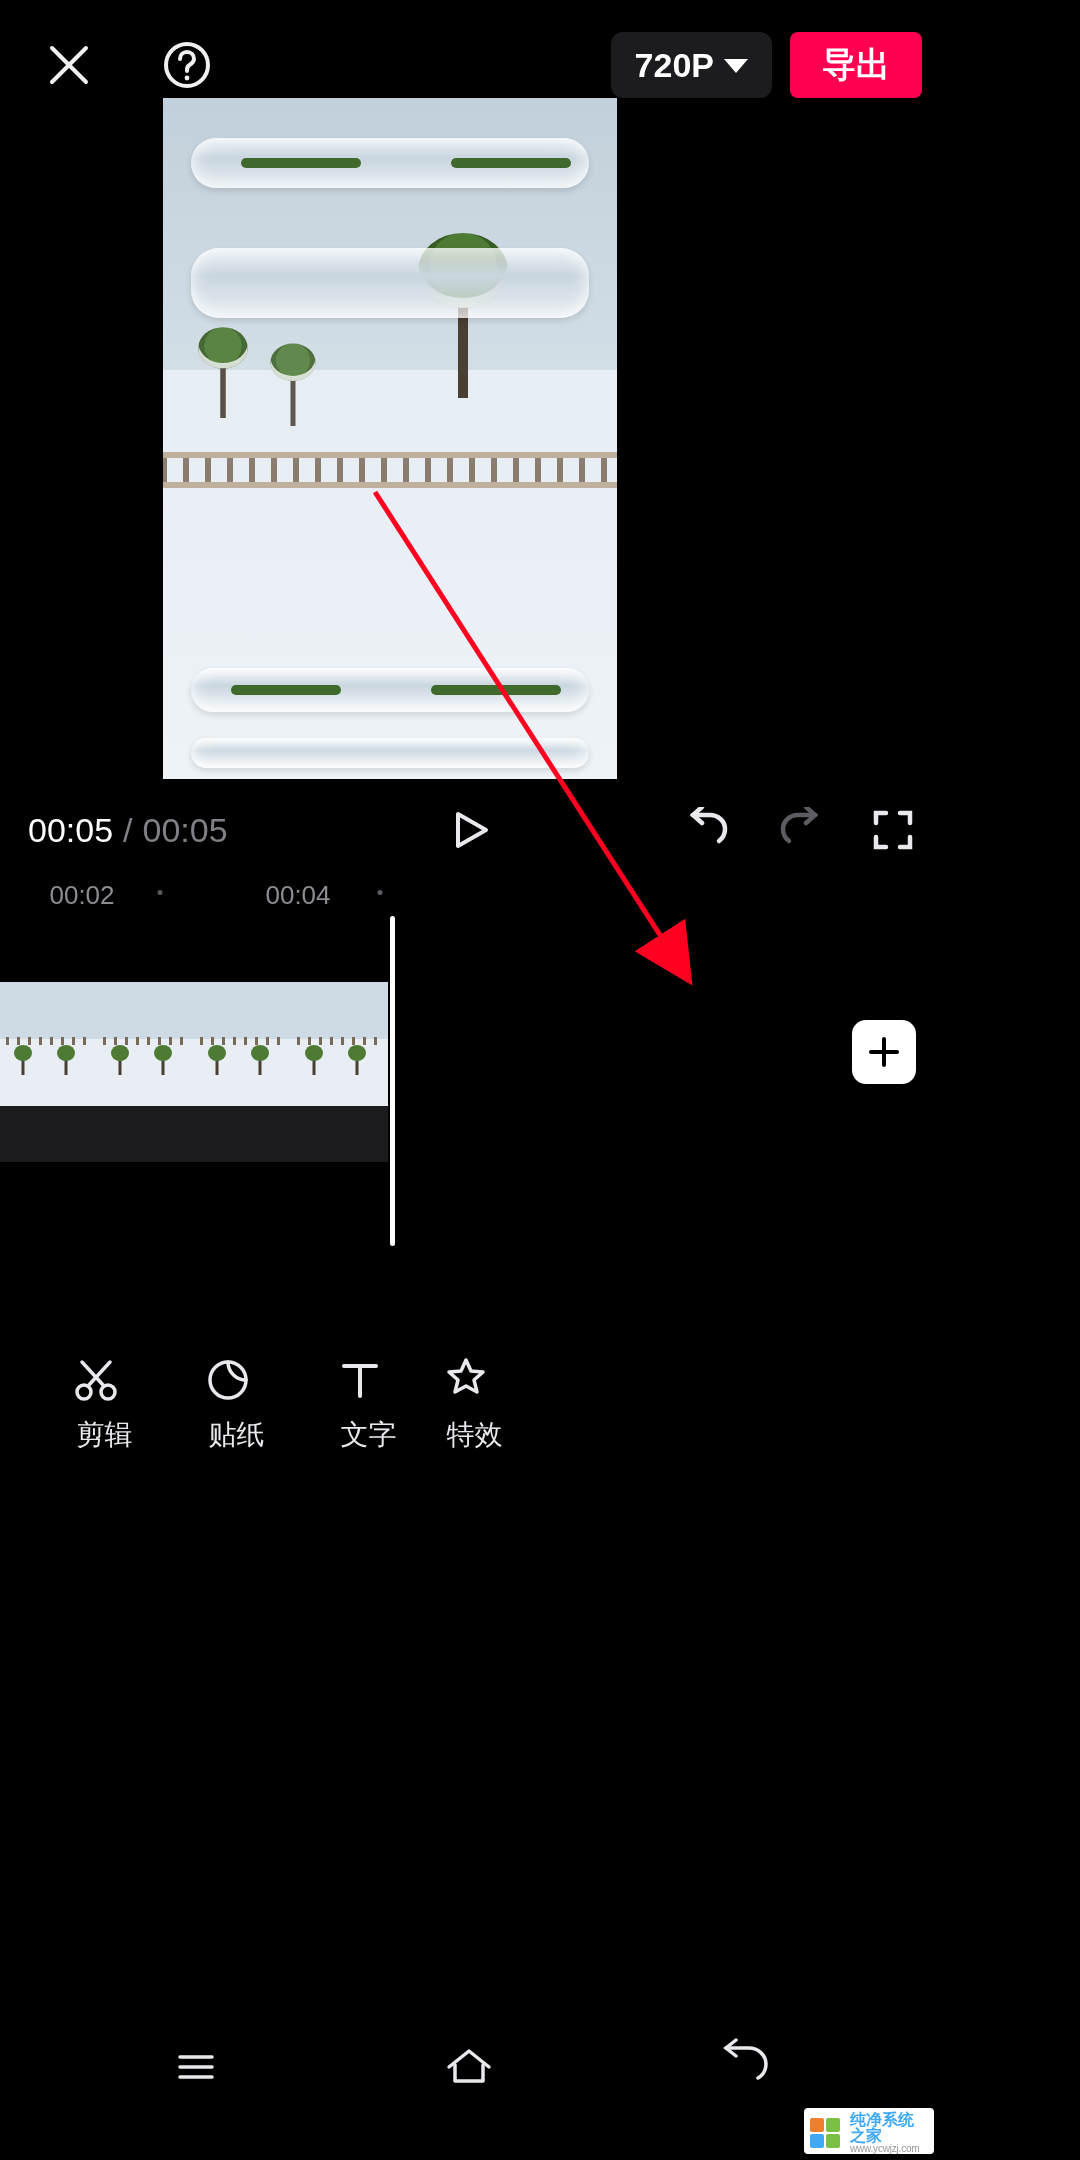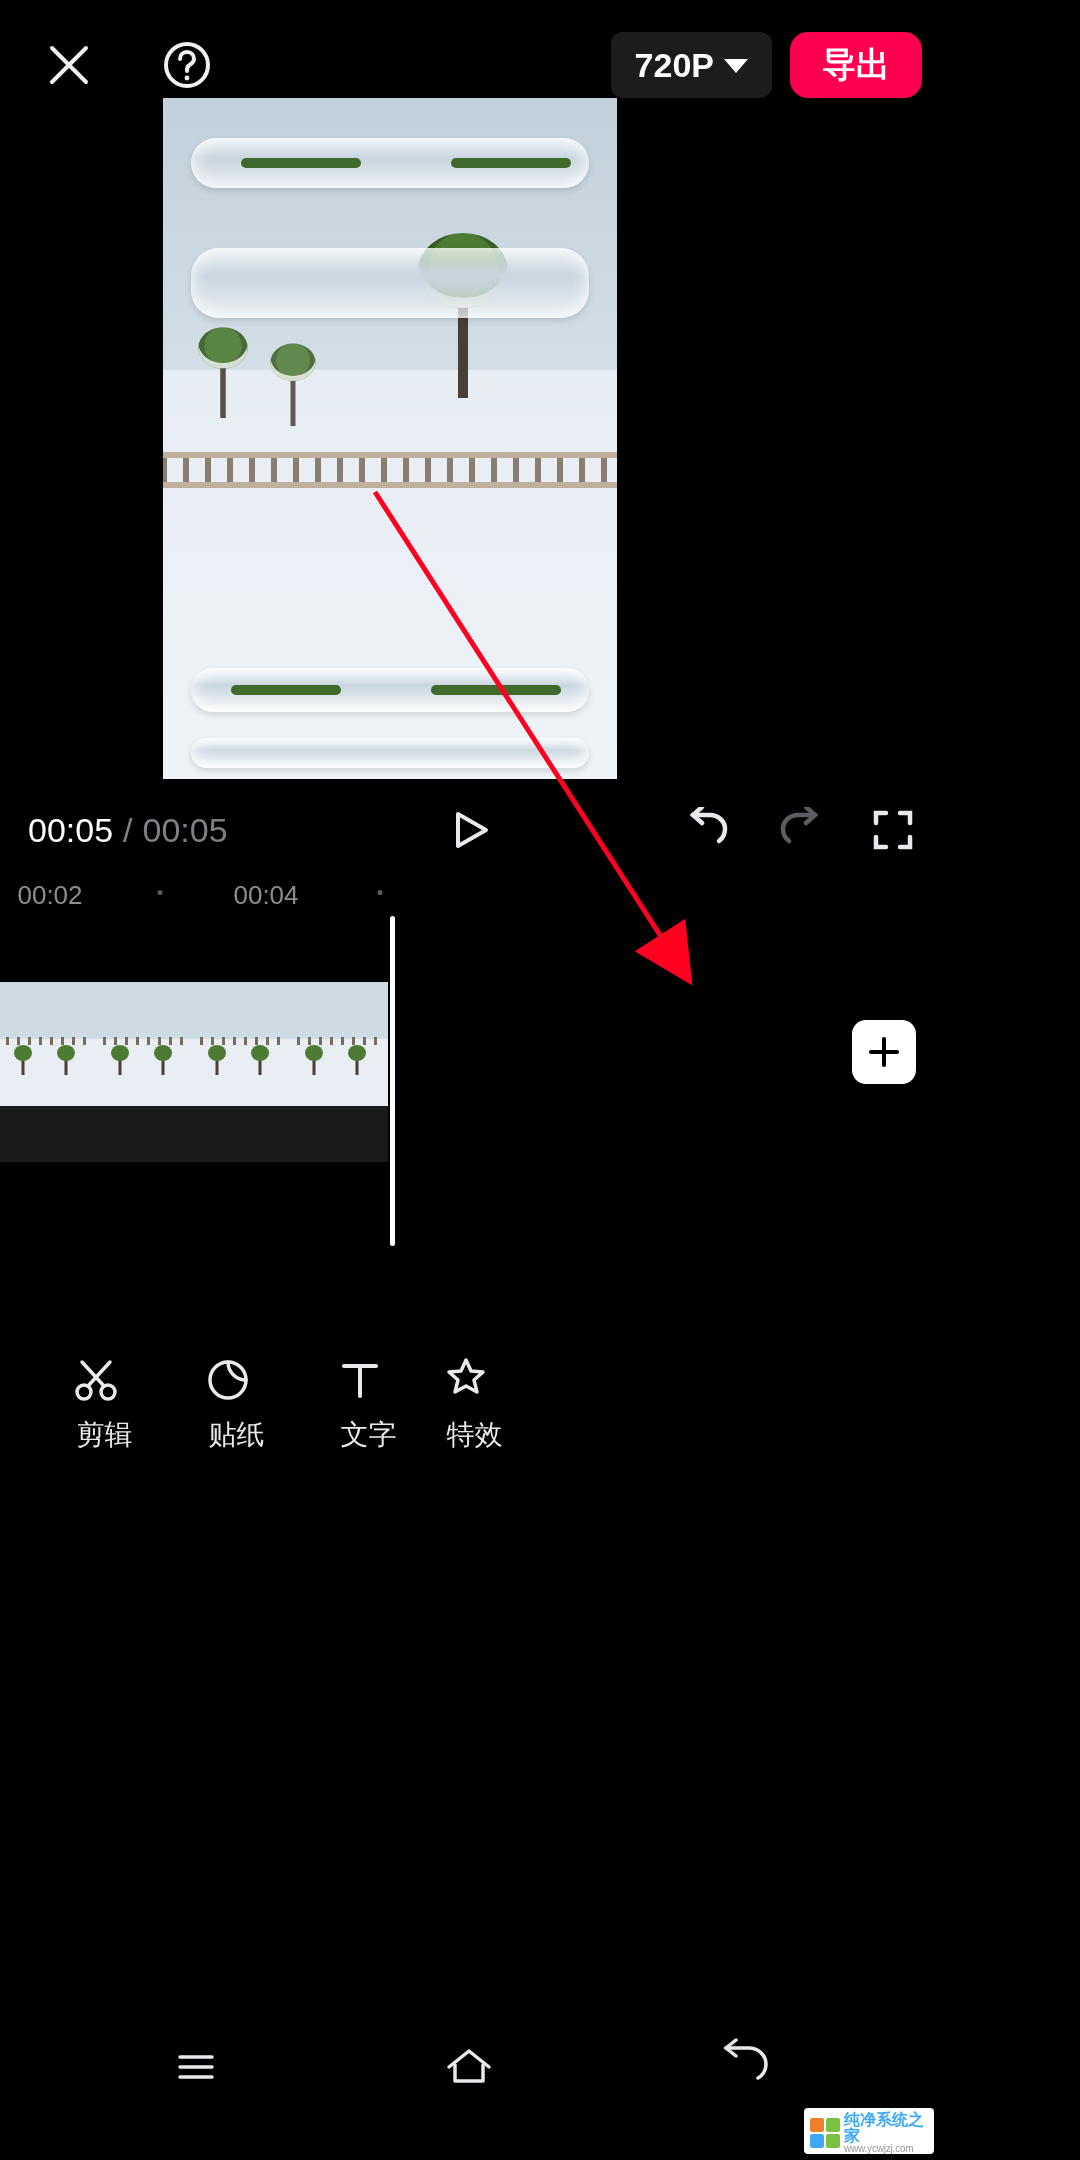--- a/index.html
+++ b/index.html
@@ -6,21 +6,21 @@
   html, body { width: 1080px; height: 2160px; background: #000; color: #fff; font-family: -apple-system, "Helvetica Neue", Arial, sans-serif; overflow: hidden; }
   .app { position: relative; width: 940px; height: 2160px; background: #000; }
 
   
   .top-bar { position: absolute; top: 20px; left: 0; right: 0; height: 90px; display: flex; align-items: center; }
   .top-left { display: flex; align-items: center; gap: 70px; padding-left: 46px; }
   .icon-btn { display: inline-flex; align-items: center; justify-content: center; color: #f0f0f0; }
   .top-right { position: absolute; right: 18px; top: 0; height: 90px; display: flex; align-items: center; gap: 18px; }
   .res-pill { height: 66px; padding: 0 24px; background: #1c1c1e; border-radius: 12px; display: flex; align-items: center; gap: 10px; font-size: 34px; font-weight: 600; color: #fff; }
   .res-pill .tri { width: 0; height: 0; border-left: 12px solid transparent; border-right: 12px solid transparent; border-top: 14px solid #fff; margin-top: 2px; }
-  .export-btn { height: 66px; padding: 0 32px; background: #ff0050; border-radius: 18px; display: flex; align-items: center; justify-content: center; font-size: 34px; font-weight: 600; color: #fff; }
+  .export-btn { height: 66px; padding: 0 32px; background: #ff0050; border-radius: 8px; display: flex; align-items: center; justify-content: center; font-size: 34px; font-weight: 600; color: #fff; }
 
   
   .preview-frame { position: absolute; left: 163px; top: 98px; width: 454px; height: 681px; background: #d9e2ea; overflow: hidden; }
   
   .snow-sky { position: absolute; left: 0; right: 0; top: 0; height: 45%; background: linear-gradient(#c2d0db, #d5e0e8); }
   .snow-ground { position: absolute; left: 0; right: 0; bottom: 0; height: 60%; background: linear-gradient(#e6edf3, #eef3f7); }
   .fence { position: absolute; left: -15%; right: -15%; top: 52%; height: 36px; background:
     repeating-linear-gradient(90deg, #7a6a58 0 6px, transparent 6px 22px);
     border-top: 6px solid #b7a68d; border-bottom: 6px solid #b7a68d; opacity: .85; }
   .tree { position: absolute; }
@@ -49,21 +49,21 @@
   .time-group { position: absolute; left: 28px; font-size: 34px; color: #ffffff; display: flex; align-items: baseline; gap: 10px; }
   .time-group .sep { color: #7f7f85; }
   .time-group .total { color: #7f7f85; }
   .play-center { position: absolute; left: 50%; transform: translateX(-50%); }
   .pb-right { position: absolute; right: 26px; display: flex; align-items: center; gap: 48px; }
   .dim { color: #5c5c62; }
 
   
   .timeline { position: absolute; left: 0; right: 0; top: 868px; height: 378px; }
   .ruler { position: relative; height: 48px; color: #8c8c92; font-size: 26px; }
-  .ruler-mark { position: absolute; top: 12px; transform: translateX(-50%); }
+  .ruler-mark { position: absolute; top: 12px; transform: translateX(-50%); margin-left: 32px; }
   .ruler-dot { position: absolute; top: 22px; width: 5px; height: 5px; border-radius: 50%; background: #5a5a60; transform: translateX(-50%); }
 
   .clip-row { position: absolute; top: 114px; left: 0; width: 388px; height: 124px; background: #dfe7ed; overflow: hidden; }
   .thumb { position:absolute; top:0; bottom:0; width:25%; background: linear-gradient(#cfdbe4 0 46%, #e8eef3 46% 100%); }
   .thumb::after{ content:""; position:absolute; left:6%; right:6%; top:44%; height:8px; background:repeating-linear-gradient(90deg,#7a6a58 0 3px, transparent 3px 11px); }
   .thumb .mini-tree{ position:absolute; bottom:25%; width:12px; height:30px; }
   .thumb .mini-tree::before{content:"";position:absolute;bottom:0;left:50%;width:3px;height:18px;background:#4a3f33;transform:translateX(-50%);}
   .thumb .mini-tree::after{content:"";position:absolute;bottom:14px;left:50%;width:18px;height:16px;border-radius:50%;background:#4e7b33;transform:translateX(-50%);}
   .thumb.t1{left:0} .thumb.t2{left:25%} .thumb.t3{left:50%} .thumb.t4{left:75%}
   .thumb .mt1{left:18%} .thumb .mt2{left:62%}
@@ -78,21 +78,21 @@
   .tool-bar { position: absolute; left: 0; right: 0; top: 1335px; height: 140px; display: flex; align-items: center; padding: 0 30px; gap: 0; }
   .tool { flex: 0 0 132px; display: flex; flex-direction: column; align-items: center; gap: 12px; color: #e9e9ed; }
   .tool .lbl { font-size: 28px; margin-left: 17px; }
   .tool svg, .tool .glyph { width: 48px; height: 48px; display:flex; align-items:center; justify-content:center; }
   .tool-effect { flex: 0 0 80px; }
 
   
   .sys-nav { position: absolute; left: 0; right: 0; bottom: 56px; height: 74px; display: flex; align-items: center; justify-content: space-around; padding: 0 60px; }
 
   
-  .wm { position: absolute; right: 6px; bottom: 6px; width: 130px; height: 46px; background: #fff; border-radius: 4px; display:grid; grid-template-columns: 34px 1fr; align-items:center; padding:4px 6px; }
+  .wm { position: absolute; right: 6px; bottom: 6px; width: 130px; height: 46px; background: #fff; border-radius: 4px; display:grid; grid-template-columns: 34px 1fr; align-items:center; padding:4px 6px; gap:6px; }
   .wm-logo { width: 30px; height: 30px; position: relative; }
   .wm-logo span{position:absolute;width:14px;height:14px;border-radius:2px;}
   .wm-logo .a{left:0;top:0;background:#ef7e2d}.wm-logo .b{right:0;top:0;background:#7ac043}.wm-logo .c{left:0;bottom:0;background:#3fa9f5}.wm-logo .d{right:0;bottom:0;background:#7ac043}
   .wm-text { display:flex; flex-direction:column; line-height:1; }
   .wm-text .t1{ color:#3fa9f5; font-size:16px; font-weight:700; }
   .wm-text .t2{ color:#999; font-size:10px; letter-spacing:-.2px; }
 </style>
 </head>
 <body>
 

